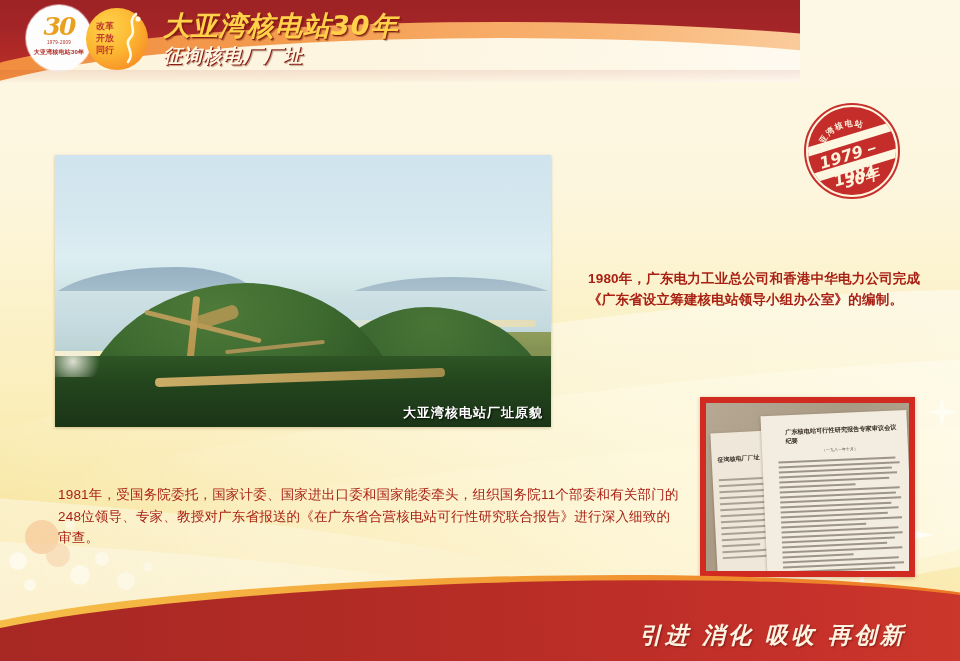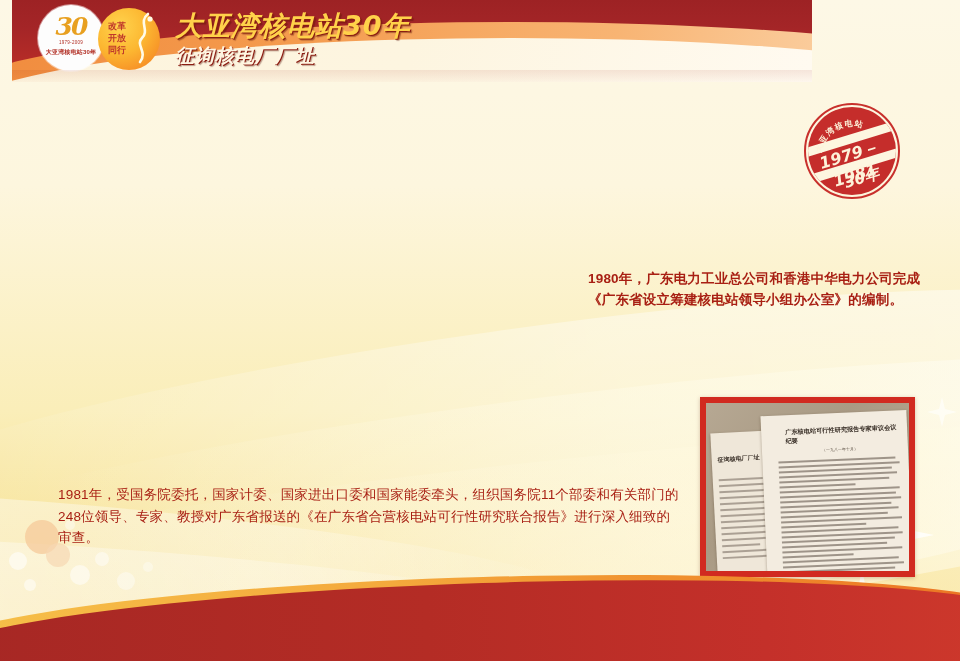--- a/index.html
+++ b/index.html
@@ -32,21 +32,21 @@
        border-radius:50%/40px;transform:rotate(4deg);opacity:.6;}
 
   
   .swirls{position:absolute;left:0;bottom:0;width:460px;height:150px;opacity:.85;}
   .bubbles{position:absolute;left:6px;bottom:52px;width:190px;height:100px;}
 
   
   .sparkles{position:absolute;right:0;bottom:40px;width:250px;height:260px;}
 
   
-  .header{position:absolute;left:12px;top:0;width:800px;height:82px;overflow:hidden;}
+  .header{position:absolute;left:0;top:0;width:800px;height:82px;overflow:hidden;}
   .header-red{position:absolute;left:0;top:0;width:960px;height:82px;
     background:linear-gradient(180deg,#9d2224 0%,#a42527 34%,#b32b27 70%,#bb2f27 100%);}
   .header-curve{position:absolute;left:-60px;top:22px;width:1120px;height:170px;
     border-radius:50%/74px;
     background:linear-gradient(100deg,#f08a3c 0%,#f49b4e 30%,#f8b473 58%,#fbd2a6 80%,#fdeccf 100%);}
   .header-curve2{position:absolute;left:-60px;top:38px;width:1120px;height:180px;
     border-radius:50%/78px;
     background:linear-gradient(100deg,#fdf4dd 0%,#fdf5e0 40%,#fffaf0 75%,#fffdf7 100%);}
   .header-shadow{position:absolute;left:0;top:70px;width:960px;height:14px;
     background:linear-gradient(180deg,rgba(160,40,30,.10),rgba(160,40,30,0));}
@@ -253,20 +253,38 @@
           </defs>
         <text font-size="8" font-weight="bold" fill="#fdf2da" letter-spacing="1.4">
           <textPath href="#arcp" startOffset="6%">大亚湾核电站</textPath>
         </text>
       </svg>
       <div class="stamp-year">1979－1981</div>
       <div class="stamp-30">30年</div>
     </div>
   </div>
 
+  <div class="photo">
+    <div class="sky"></div>
+    <div class="far-hill-l"></div>
+    <div class="far-hill-r"></div>
+    <div class="sea"></div>
+    <div class="beach"></div>
+    <div class="plain"></div>
+    <div class="hill-right"></div>
+    <div class="hill-main"></div>
+    <div class="road1"></div>
+    <div class="road2"></div>
+    <div class="patch1"></div>
+    <div class="road4"></div>
+    <div class="fore"></div>
+    <div class="road3"></div>
+    <div class="rocks"></div>
+    <div class="caption">大亚湾核电站厂址原貌</div>
+  </div>
 
   <div class="txt-right">
     <p>1980年，广东电力工业总公司和香港中华电力公司完成《广东省设立筹建核电站领导小组办公室》的编制。</p>
   </div>
 
   <div class="txt-bottom">
     <p>1981年，受国务院委托，国家计委、国家进出口委和国家能委牵头，组织国务院11个部委和有关部门的248位领导、专家、教授对广东省报送的《在广东省合营核电站可行性研究联合报告》进行深入细致的审查。</p>
   </div>
 
   <div class="docbox">
@@ -320,15 +338,16 @@
           <div class="dl" style="width:99%"></div>
         <div class="dl" style="width:92%"></div>
           <div class="dl" style="width:97%"></div>
       </div>
     </div>
   </div>
 
   <div class="bottom-wrap">
     <div class="bot-orange"></div>
     <div class="bot-red"></div>
+    <div class="slogan">引进 消化 吸收 再创新</div>
   </div>
 
 </div>
 
 </body></html>

